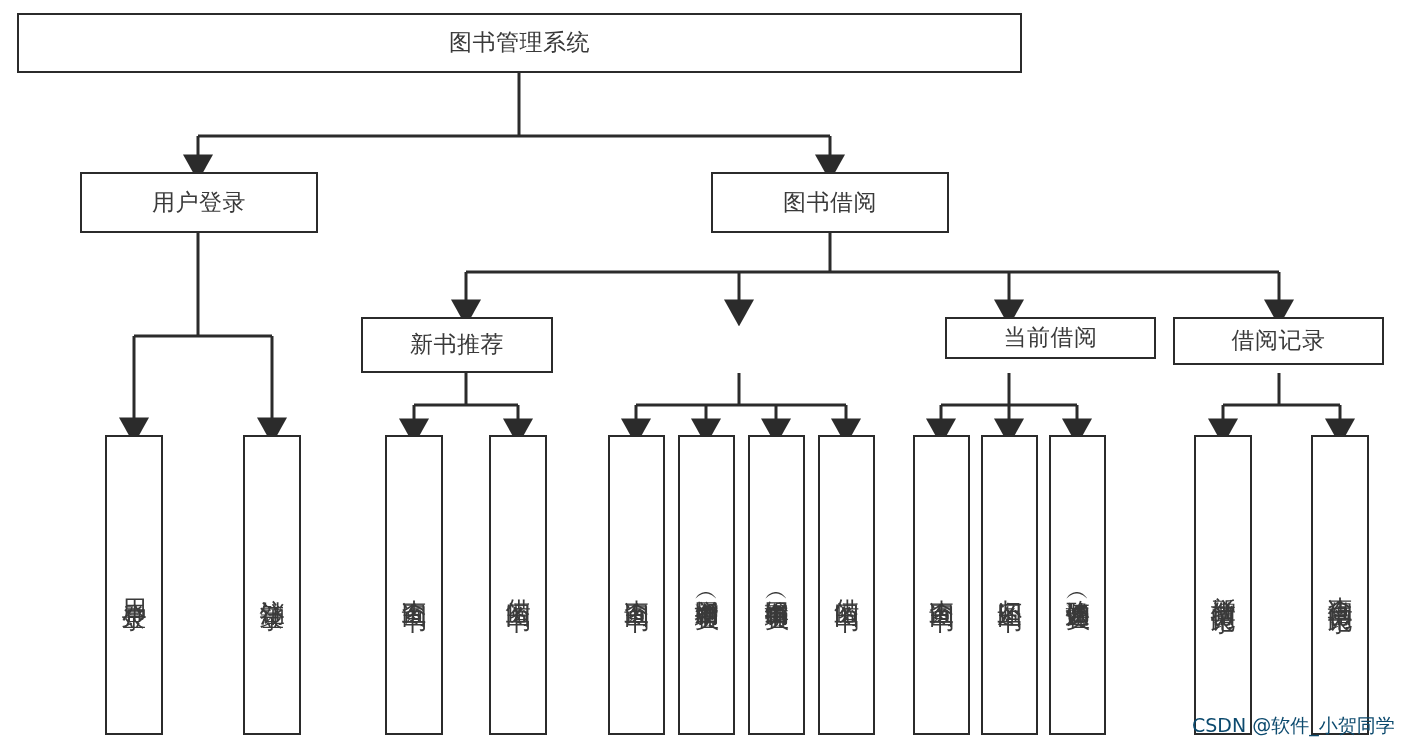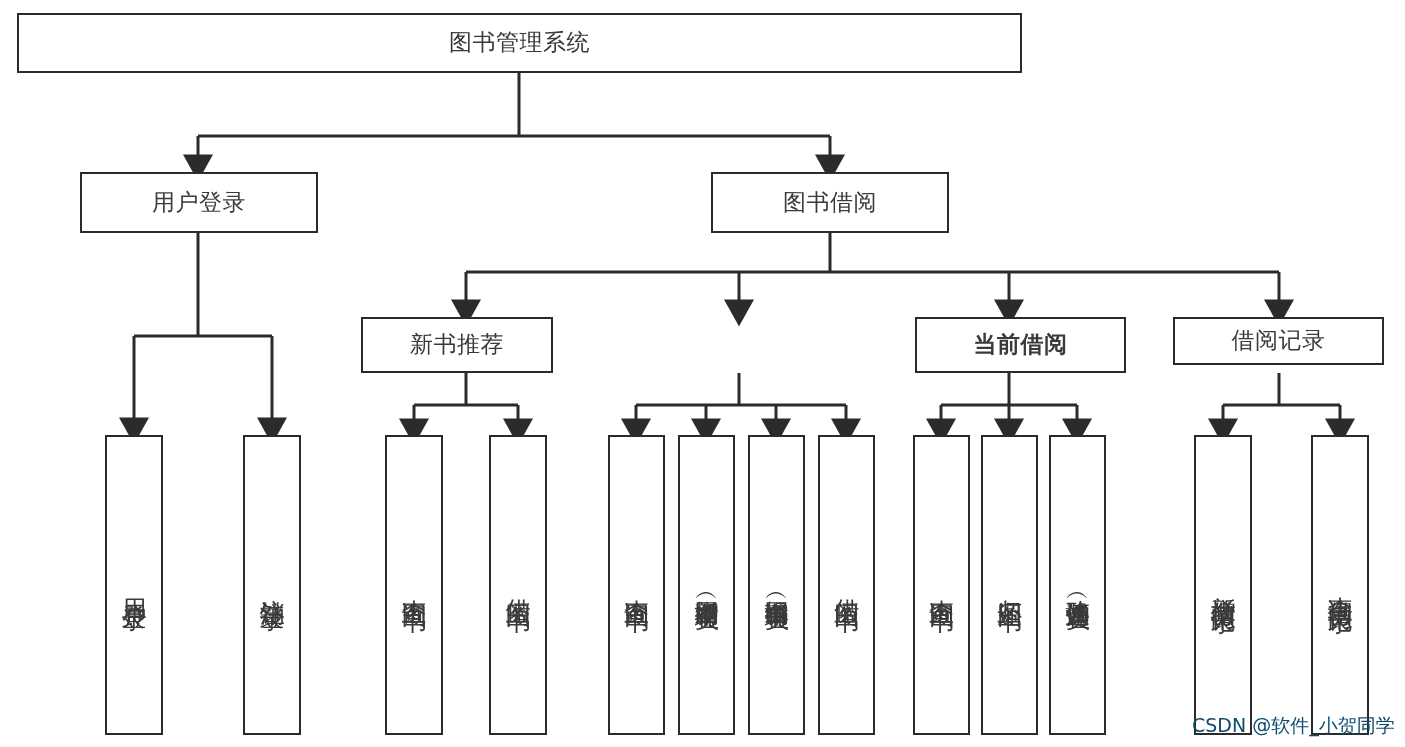--- a/index.html
+++ b/index.html
@@ -115,21 +115,21 @@
       <path d="M1340,405 L1340,422" marker-end="url(#arrow)"></path>
     </g>
   </svg>
 
   <div class="node h" style="left:17px; top:13px; width:1005px; height:60px;">图书管理系统</div>
 
   <div class="node h" style="left:80px; top:172px; width:238px; height:61px;">用户登录</div>
   <div class="node h" style="left:711px; top:172px; width:238px; height:61px;">图书借阅</div>
 
   <div class="node h" style="left:361px; top:317px; width:192px; height:56px;">新书推荐</div>
-  <div class="node h" style="left:915px; top:317px; width:211px; height:56px;font-weight:bold;">当前借阅</div>
+  <div class="node h" style="left:945px; top:317px; width:211px; height:42px;">当前借阅</div>
   <div class="node h" style="left:1173px; top:317px; width:211px; height:48px;">借阅记录</div>
 
   <div class="node v" style="left:105px; top:435px; width:58px; height:300px;">用户登录</div>
   <div class="node v" style="left:243px; top:435px; width:58px; height:300px;">注销登录</div>
 
   <div class="node v" style="left:385px; top:435px; width:58px; height:300px;">查询图书</div>
   <div class="node v" style="left:489px; top:435px; width:58px; height:300px;">借阅图书</div>
 
   <div class="node v" style="left:608px; top:435px; width:57px; height:300px;">查询图书</div>
   <div class="node v tight" style="left:678px; top:435px; width:57px; height:300px;">新增图书（管理员）</div>

